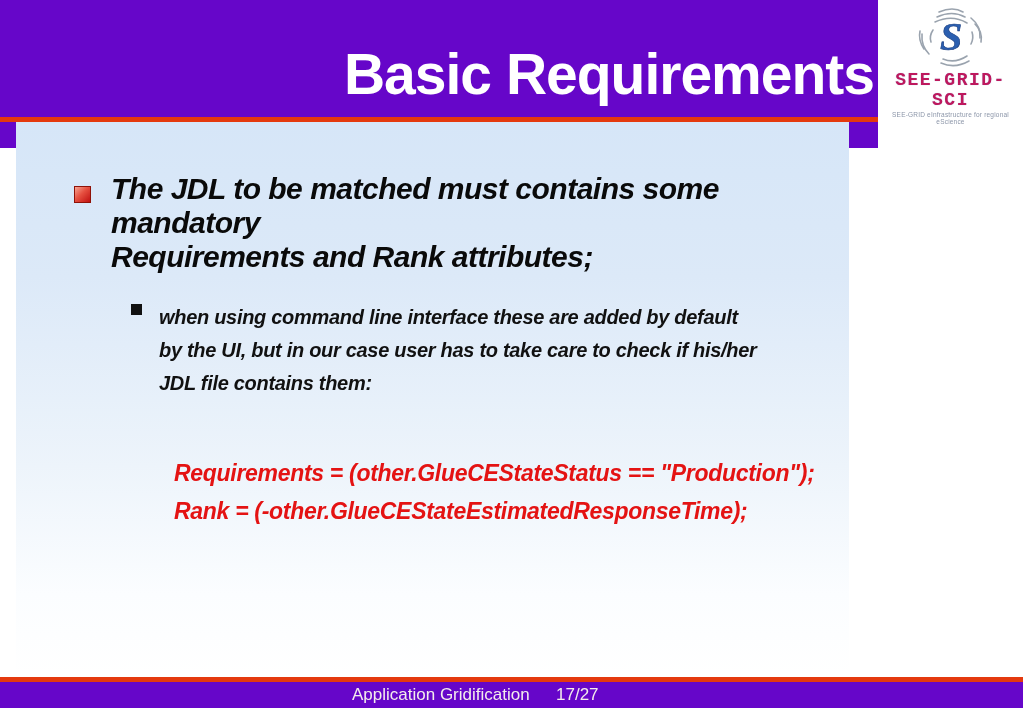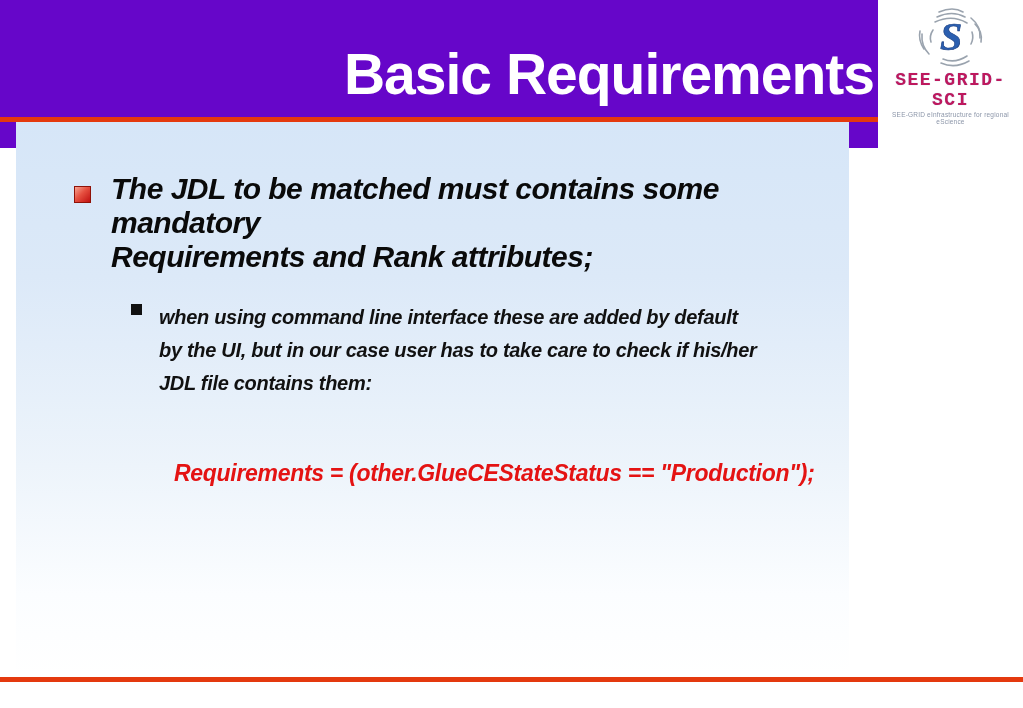--- a/index.html
+++ b/index.html
@@ -163,17 +163,22 @@
     <div class="bullet1-marker"></div>
     <div class="bullet1-text">The JDL to be matched must contains some mandatory
 Requirements and Rank attributes;</div>
 
     <div class="sub-bullet-marker"></div>
     <div class="sub-bullet-text">when using command line interface these are added by default
 by the UI, but in our case user has to take care to check if his/her
 JDL file contains them:</div>
 
     <div class="code-line code-line-1">Requirements = (other.GlueCEStateStatus == "Production");</div>
+    <div class="code-line code-line-2">Rank = (-other.GlueCEStateEstimatedResponseTime);</div>
   </div>
 
   <div class="footer-underline"></div>
+  <div class="footer-bar">
+    <span class="footer-label">Application Gridification</span>
+    <span class="footer-page">17/27</span>
+  </div>
 
 </div>
 
 </body></html>

